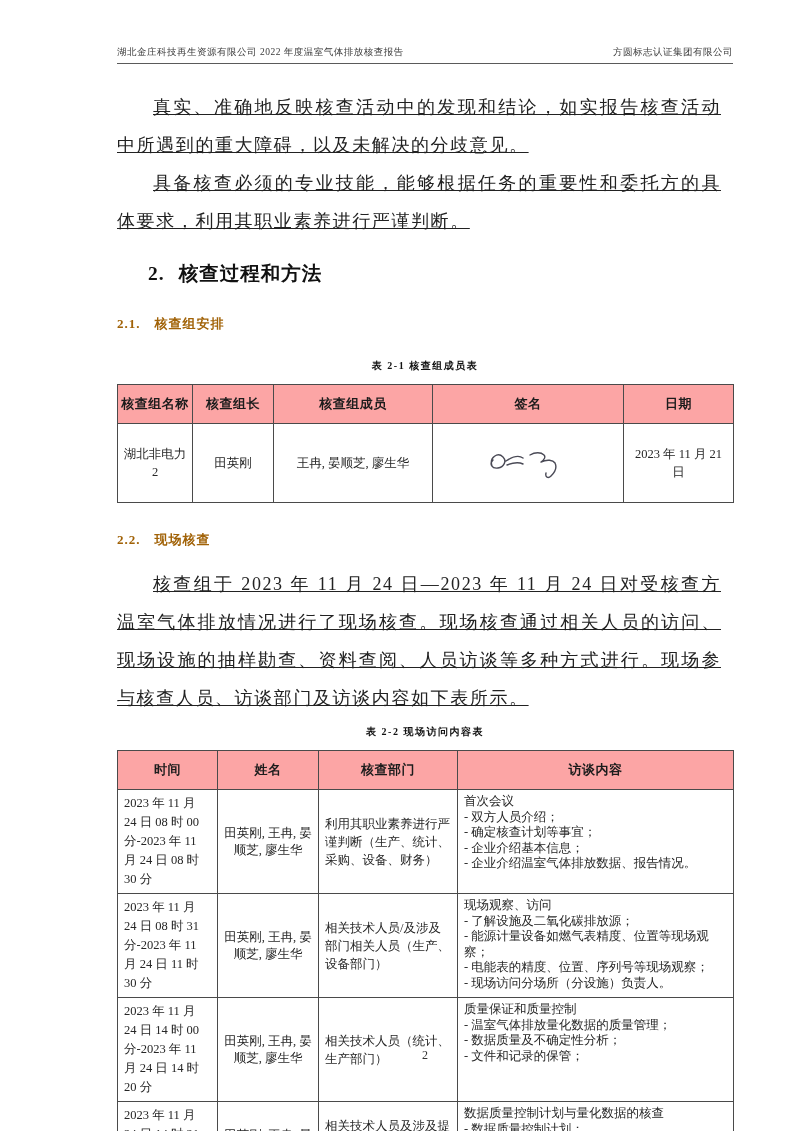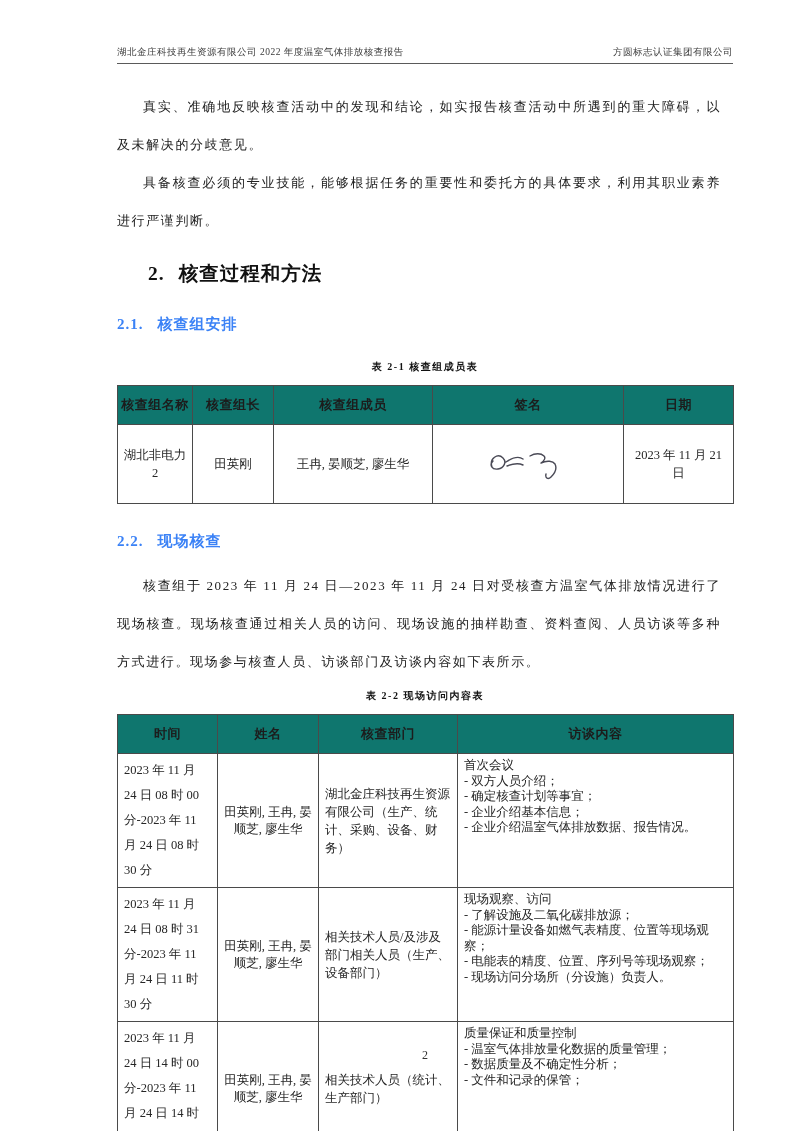--- a/index.html
+++ b/index.html
@@ -15,49 +15,50 @@
 
   .doc-header {
     display:flex; justify-content:space-between; align-items:flex-end;
     font-size:9.5px; color:#3a3a3a; letter-spacing:0.5px;
     padding-bottom:4px; border-bottom:1.2px solid #5a5a5a;
     width:616px;
   }
 
   .body-text {
     width:604px;
-    font-size:13px; line-height:38px;
+    font-size:18px; line-height:38px;
     text-align:justify; text-justify:inter-ideograph;
     letter-spacing:1.6px;
     color:#222;
+    text-decoration:underline;
   }
   .indent { text-indent:2em; }
 
   .sec-h1 { margin-top:20px; font-size:19.5px; font-weight:bold; letter-spacing:1px; color:#111;margin-left:31px; }
-  .sec-h2 { margin-top:28px; font-size:15px;  font-weight:bold; letter-spacing:1px; color:#3b82f6; }
+  .sec-h2 { margin-top:28px; font-size:13px;  font-weight:bold; letter-spacing:1px; color:#a16207; }
   .sec-num { display:inline-block; margin-right:14px; }
 
   .tbl-caption {
     width:616px; margin-top:26px;
     text-align:center; font-weight:bold; font-size:10px; letter-spacing:1.5px; color:#111;
   }
 
   table { border-collapse:collapse; width:616px; margin-top:11px; table-layout:fixed; }
   th, td { border:1px solid #4a4a4a; }
   th {
-    background:#0f766e; font-size:13px; font-weight:bold;
+    background:#fca5a5; font-size:13px; font-weight:bold;
     padding:10px 3px; text-align:center; color:#1c1c1c; letter-spacing:0.5px;
   }
   td {
     font-size:12.5px; color:#262626;
     padding:8px 6px; vertical-align:middle; text-align:center;
     line-height:18px;
   }
   .t2 td { line-height:15.5px; padding:4px 6px; vertical-align:top; }
-  .t2 td.c-time   { text-align:left; line-height:25px; }
+  .t2 td.c-time   { text-align:left; line-height:19px; }
   .t2 td.c-names  { text-align:center; vertical-align:middle; line-height:17px; }
   .t2 td.c-dept   { text-align:left; line-height:18px; vertical-align:middle; }
   .t2 td.c-cont   { text-align:left; white-space:pre-line; }
 
   .sig-wrap { display:flex; justify-content:center; align-items:center; height:38px; }
 
   .page-number {
     position:absolute; left:117px; top:1048px; width:616px;
     text-align:center; font-size:12px; color:#333;
   }
@@ -129,21 +130,21 @@
     <tbody>
         <tr>
       <th>时间</th>
       <th>姓名</th>
       <th>核查部门</th>
       <th>访谈内容</th>
     </tr>
     <tr>
       <td class="c-time">2023 年 11 月 24 日 08 时 00 分-2023 年 11 月 24 日 08 时 30 分</td>
       <td class="c-names">田英刚, 王冉, 晏顺芝, 廖生华</td>
-      <td class="c-dept">湖北金庄科技再生资源有限公司（生产、统计、采购、设备、财务）</td>
+      <td class="c-dept">利用其职业素养进行严谨判断（生产、统计、采购、设备、财务）</td>
       <td class="c-cont">首次会议
 - 双方人员介绍；
 - 确定核查计划等事宜；
 - 企业介绍基本信息；
 - 企业介绍温室气体排放数据、报告情况。</td>
     </tr>
     <tr>
       <td class="c-time">2023 年 11 月 24 日 08 时 31 分-2023 年 11 月 24 日 11 时 30 分</td>
       <td class="c-names">田英刚, 王冉, 晏顺芝, 廖生华</td>
       <td class="c-dept">相关技术人员/及涉及部门相关人员（生产、设备部门）</td>

